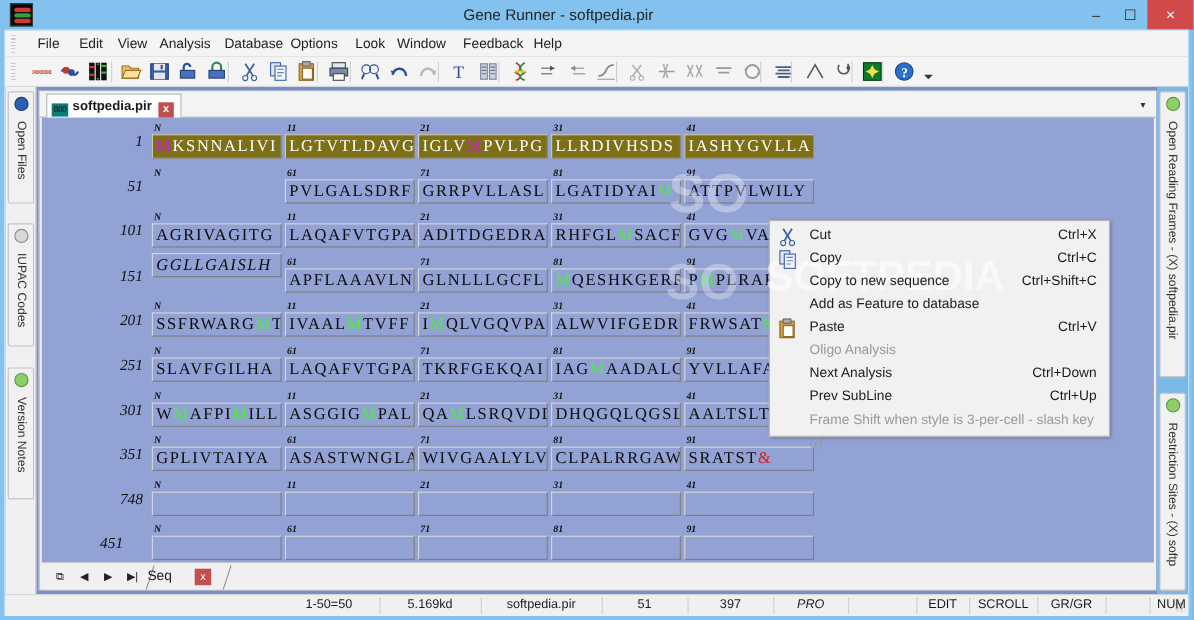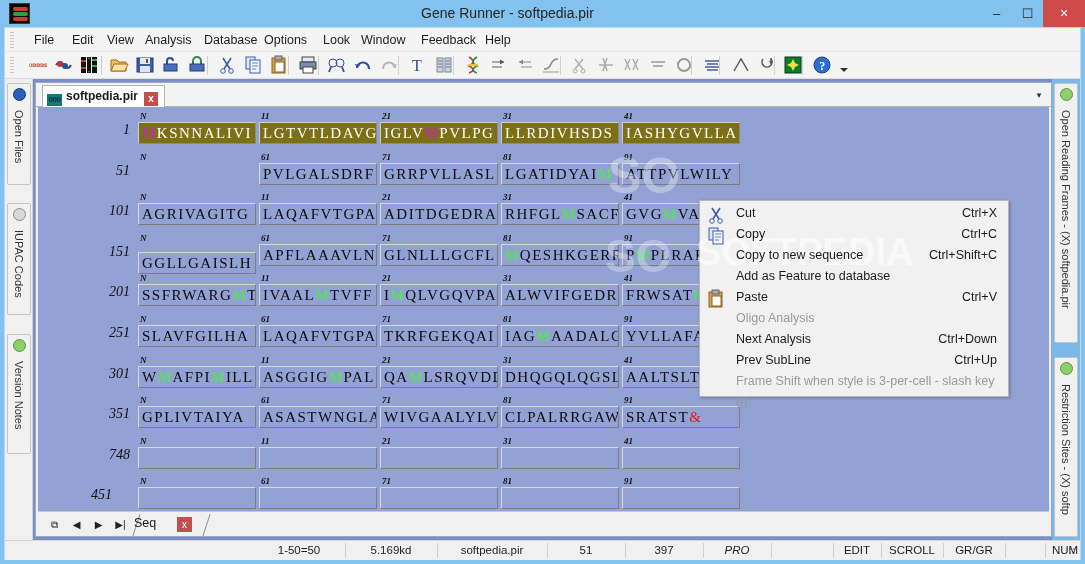--- a/index.html
+++ b/index.html
@@ -458,21 +458,21 @@
             <div class="cell" style="left: 221px; top: 96.2px;">LAQAFVTGPA</div>
             <div class="cell" style="left: 342px; top: 96.2px;">ADITDGEDRA</div>
             <div class="cell" style="left: 463px; top: 96.2px;">RHFGL<span class="m">M</span>SACF</div>
             <div class="cell" style="left: 584px; top: 96.2px;">GVG<span class="m">M</span>VAGPVA</div>
             <div class="cellnum" style="left: 102px; top: 125.8px;">N</div>
             <div class="cellnum" style="left: 223px; top: 125.8px;">61</div>
             <div class="cellnum" style="left: 344px; top: 125.8px;">71</div>
             <div class="cellnum" style="left: 465px; top: 125.8px;">81</div>
             <div class="cellnum" style="left: 586px; top: 125.8px;">91</div>
             <div class="rownum" style="left: 58px; top: 136.8px;">151</div>
-            <div class="cell" style="left: 100px; top: 145px;">GGLLGAISLH</div>
+            <div class="cell" style="left: 100px; top: 123px; font-style: italic;">GGLLGAISLH</div>
             <div class="cell" style="left: 221px; top: 136.8px;">APFLAAAVLN</div>
             <div class="cell" style="left: 342px; top: 136.8px;">GLNLLLGCFL</div>
             <div class="cell" style="left: 463px; top: 136.8px;"><span class="m">M</span>QESHKGERR</div>
             <div class="cell" style="left: 584px; top: 136.8px;">P<span class="m">M</span>PLRAFNPV</div>
             <div class="cellnum" style="left: 102px; top: 166.4px;">N</div>
             <div class="cellnum" style="left: 223px; top: 166.4px;">11</div>
             <div class="cellnum" style="left: 344px; top: 166.4px;">21</div>
             <div class="cellnum" style="left: 465px; top: 166.4px;">31</div>
             <div class="cellnum" style="left: 586px; top: 166.4px;">41</div>
             <div class="rownum" style="left: 58px; top: 177.4px;">201</div>

